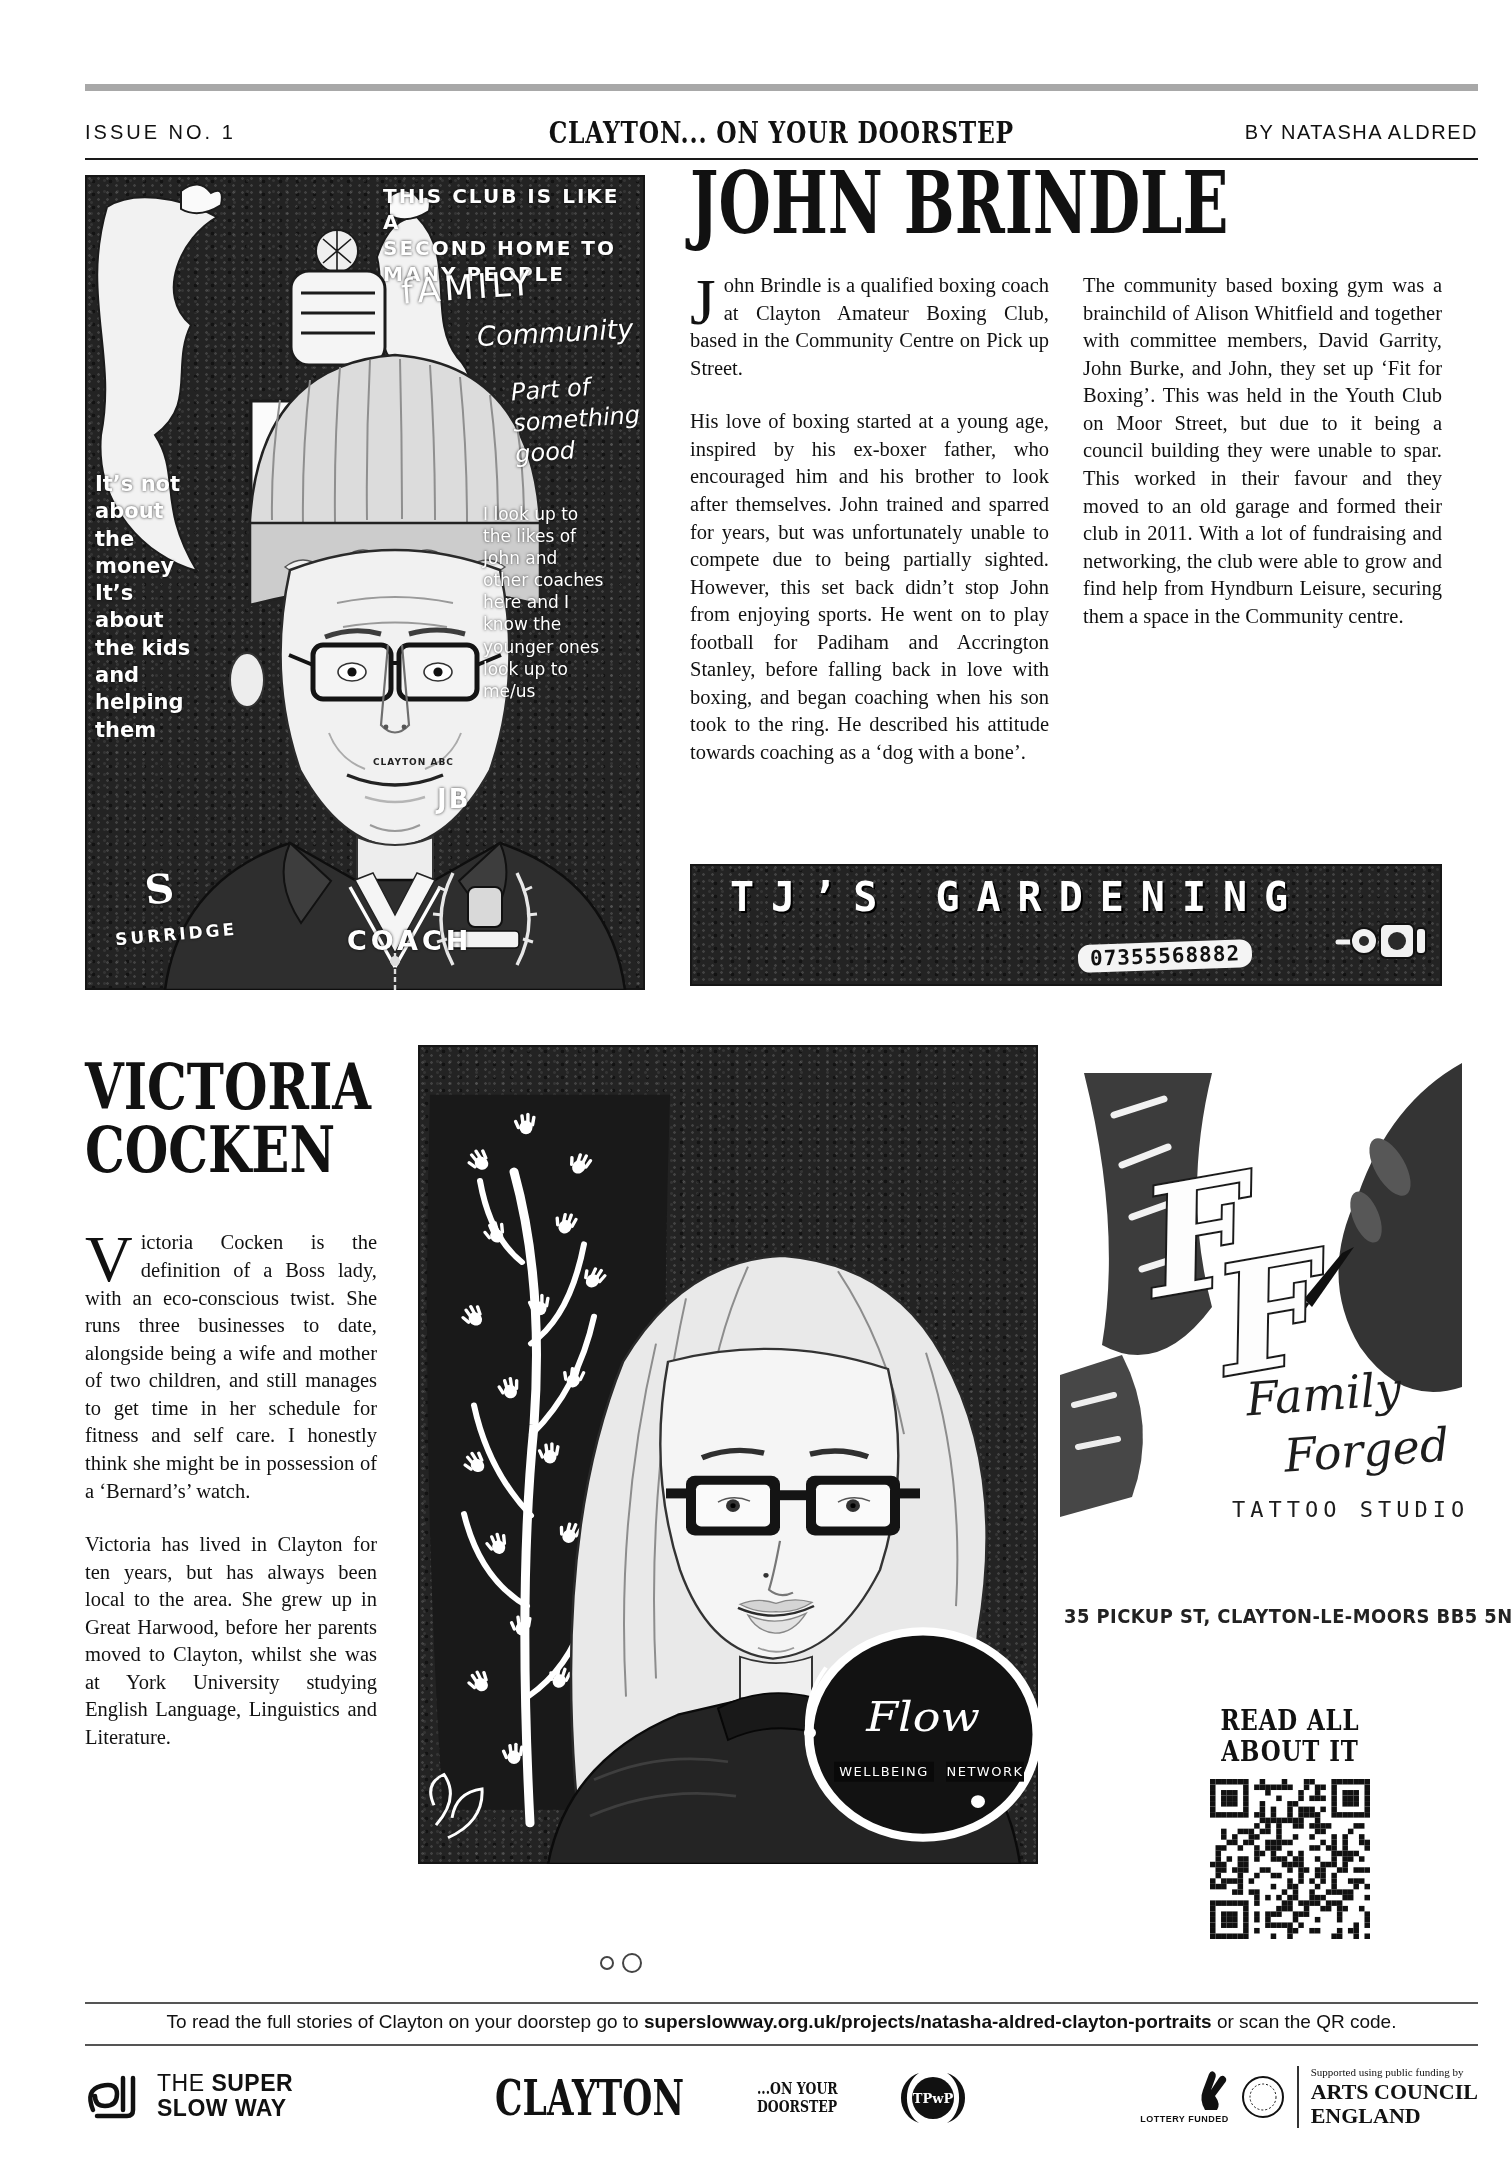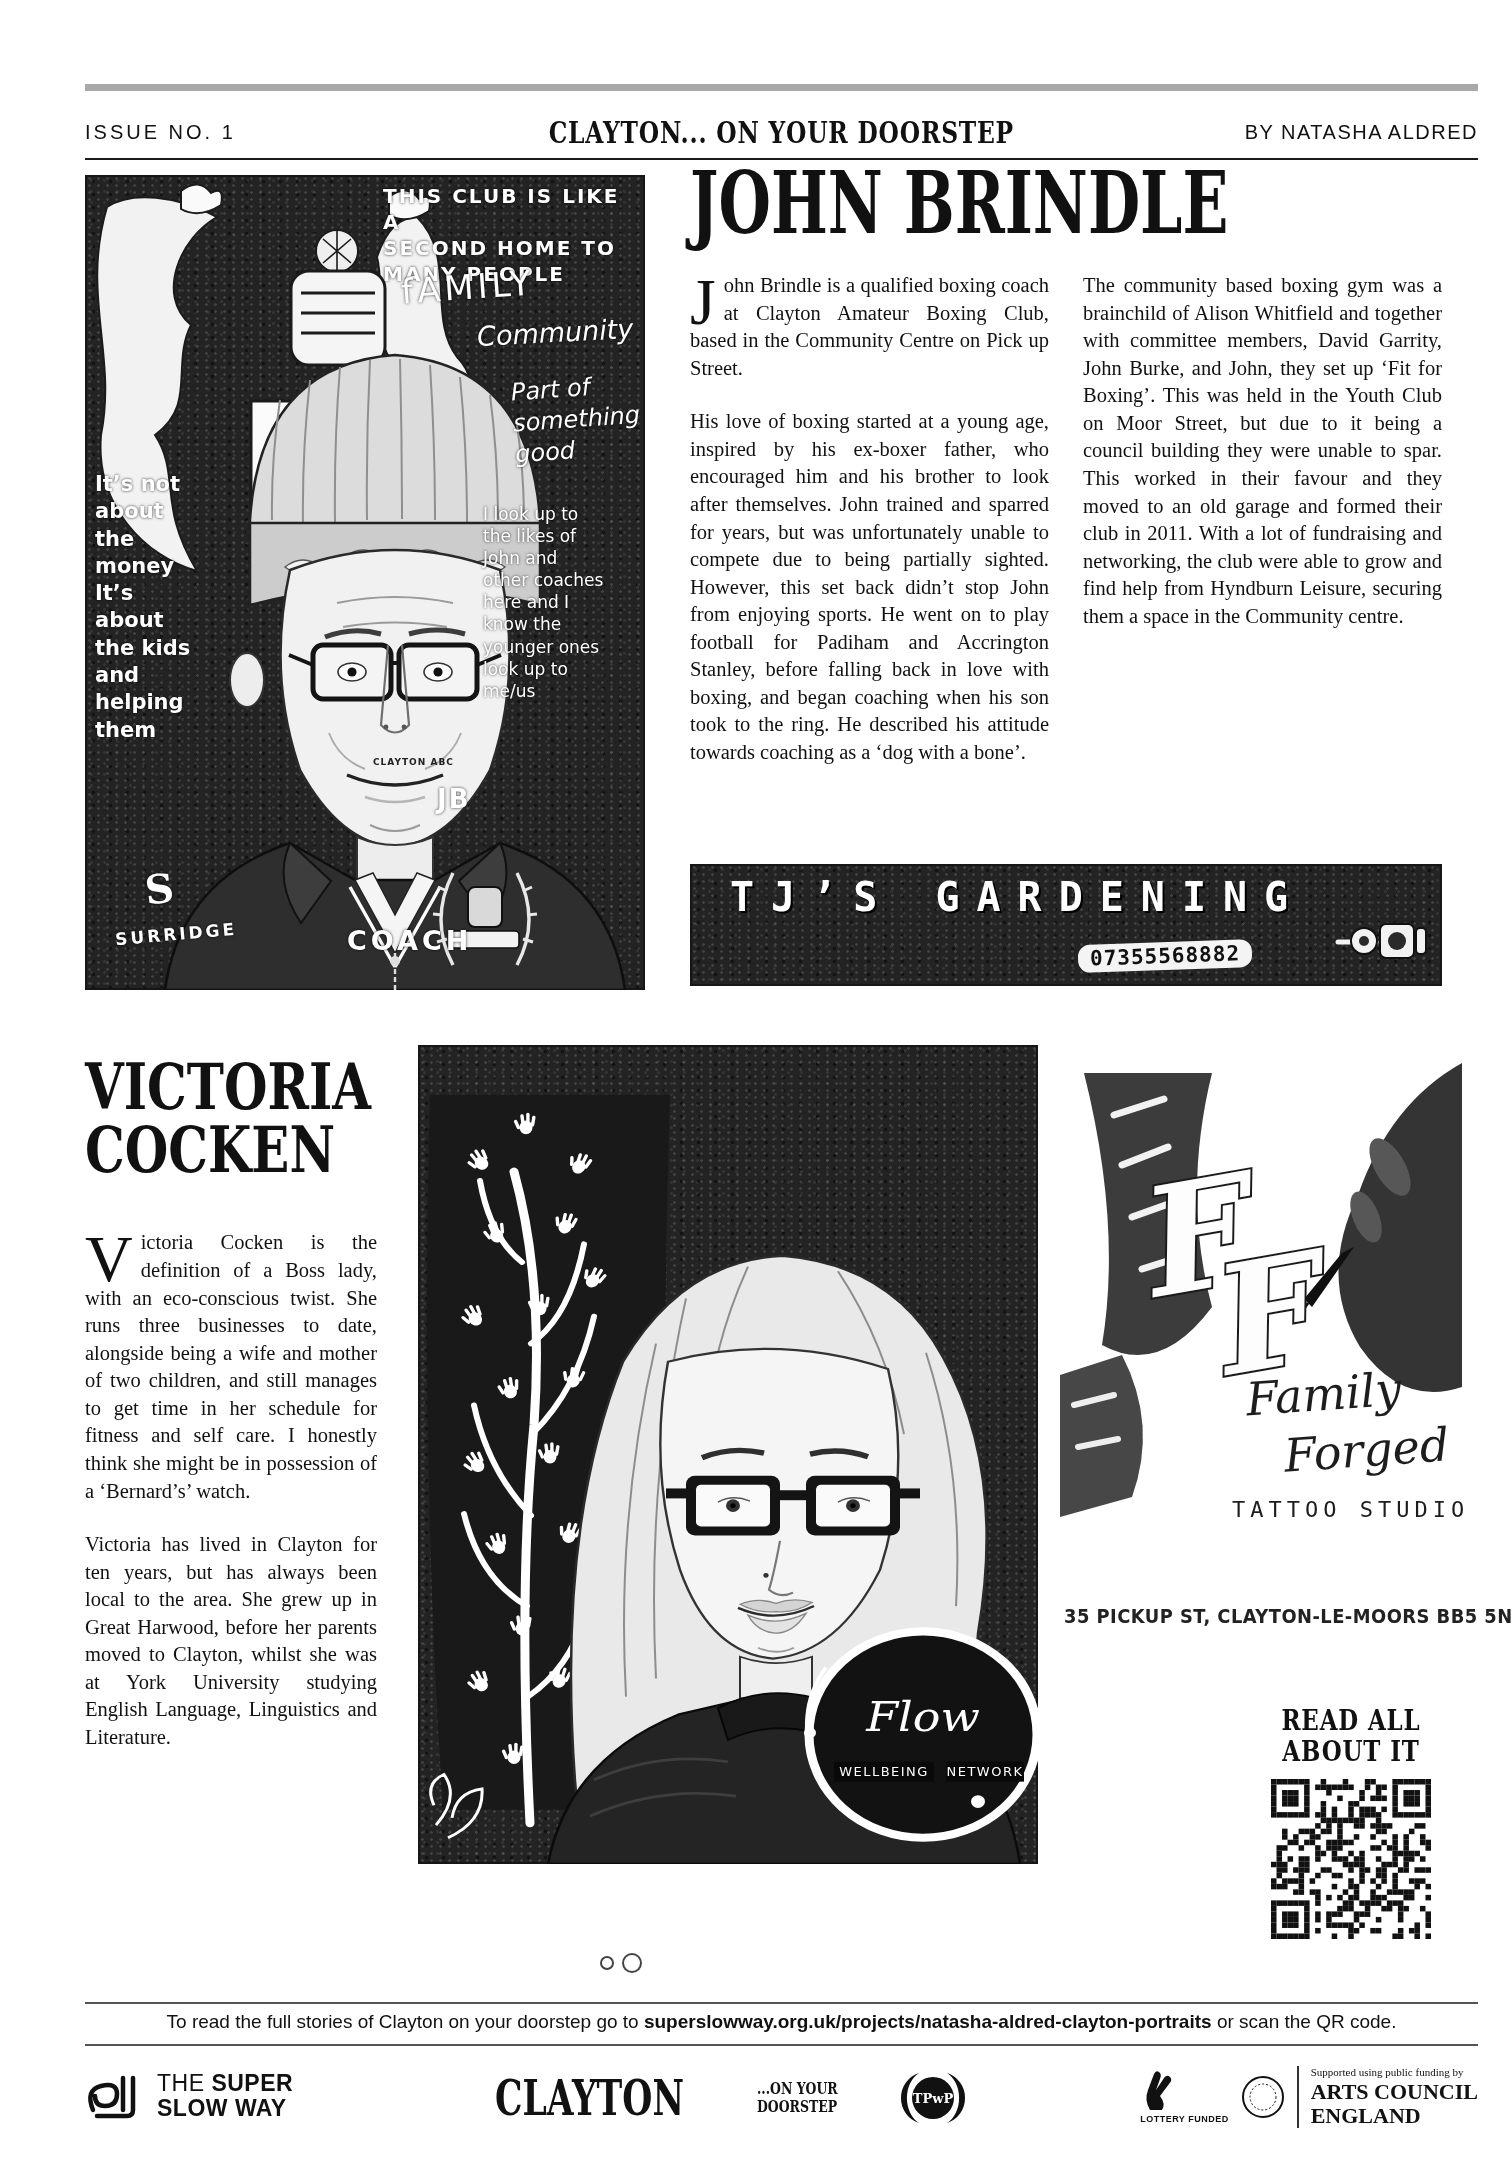--- a/index.html
+++ b/index.html
@@ -68,42 +68,42 @@
   .ff-sub{position:absolute;left:172px;top:452px;font-family:"DejaVu Sans Mono",monospace;
           font-size:22px;letter-spacing:5px;color:#1d1d1d;white-space:nowrap;}
   .ff-award{position:absolute;left:37px;top:482px;width:292px;border:3px solid #1d1d1d;background:#fff;
             padding:5px 10px;font-family:"DejaVu Sans Mono",monospace;font-size:21px;letter-spacing:2px;
             line-height:1.35;color:#1d1d1d;white-space:pre-line;}
   .ff-addr{position:absolute;left:4px;top:560px;width:398px;font-family:"DejaVu Sans",sans-serif;
            font-weight:700;font-size:19px;letter-spacing:.5px;color:#222;white-space:nowrap;
            transform:scaleX(.94);transform-origin:left center;}
 
   
-  #read-all{left:1251px;top:1705px;width:200px;text-align:center;}
+  #read-all{left:1190px;top:1705px;width:200px;text-align:center;}
   .ra-head{font-family:"DejaVu Serif",serif;font-weight:700;font-size:27px;line-height:1.15;
            white-space:pre-line;letter-spacing:1px;transform:scaleX(.85);transform-origin:center;}
   #qr-box{margin:12px auto 0;width:160px;height:160px;background:#fff;}
 
   
   .rule1{left:85px;top:2002px;width:1393px;height:2px;background:#555;}
   .rule2{left:85px;top:2044px;width:1393px;height:2px;background:#555;}
   .foot-note{left:85px;top:2011px;width:1393px;text-align:center;
              font-family:"Liberation Sans",sans-serif;font-size:19px;color:#111;}
   .foot-note b{font-weight:700;}
   #logos{left:85px;top:2066px;width:1393px;display:flex;justify-content:space-between;align-items:flex-start;}
   .ssw{display:flex;align-items:center;gap:10px;}
   .ssw-txt{font-family:"Liberation Sans",sans-serif;font-size:23px;line-height:1.1;letter-spacing:.5px;color:#111;}
   .ssw-txt .lt{font-weight:400;} .ssw-txt b{font-weight:700;}
   .clay{display:flex;align-items:center;gap:26px;margin-left:60px;}
   .clay-main{font-family:"DejaVu Serif",serif;font-weight:700;font-size:48px;line-height:1;
              transform:scaleX(.72);transform-origin:left center;white-space:nowrap;}
   .clay-sub{font-family:"DejaVu Serif",serif;font-weight:700;font-size:16px;line-height:1.1;
             transform:scaleX(.78);transform-origin:left center;margin-left:-26px;white-space:nowrap;}
   .ace{display:flex;align-items:center;gap:12px;}
-  .ace-lot{display:flex;flex-direction:column;align-items:flex-start;gap:2px;margin-left:20px;}
+  .ace-lot{display:flex;flex-direction:column;align-items:flex-end;gap:2px;margin-left:20px;}
   .ace-lot-txt{font-family:"Liberation Sans",sans-serif;font-size:9px;font-weight:700;letter-spacing:.5px;}
   .ace-div{width:2px;height:62px;background:#333;}
   .ace-txt{font-family:Liberation Serif, serif;line-height:1.1;}
   .ace-sup{font-size:11px;margin-bottom:2px;}
   .ace-big{font-size:22px;font-weight:700;}
 </style>
 </head>
 <body>
 
 <div class="abs grayline"></div>

